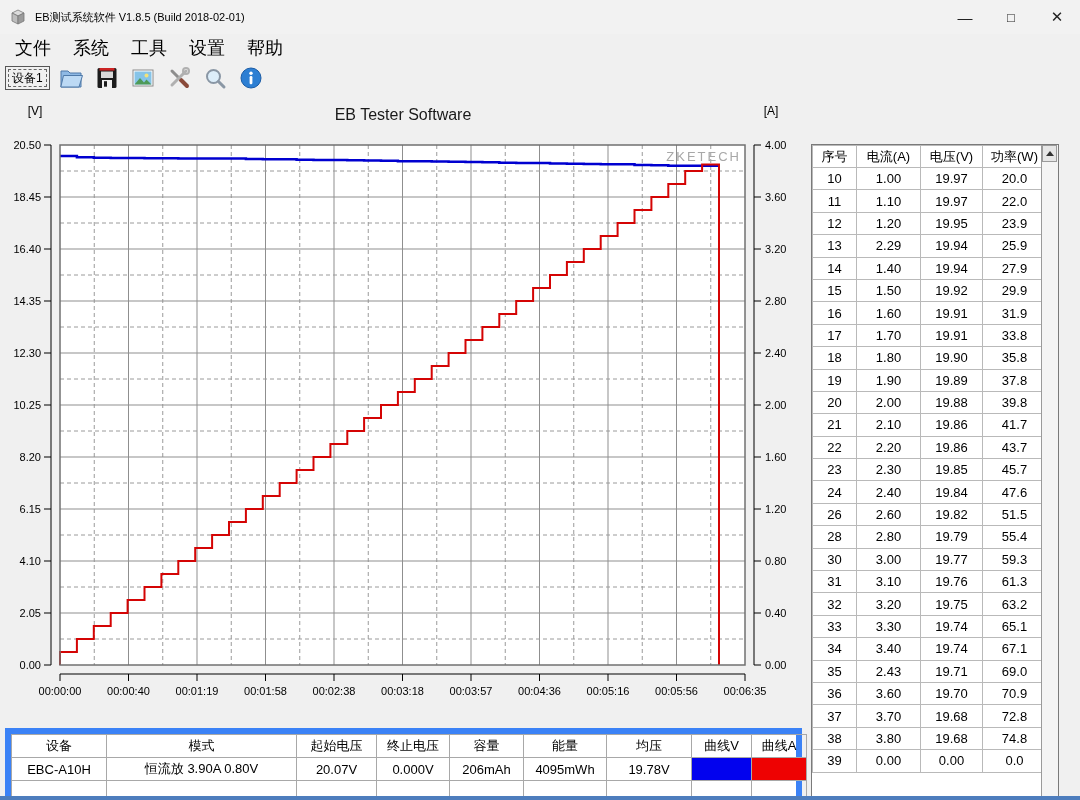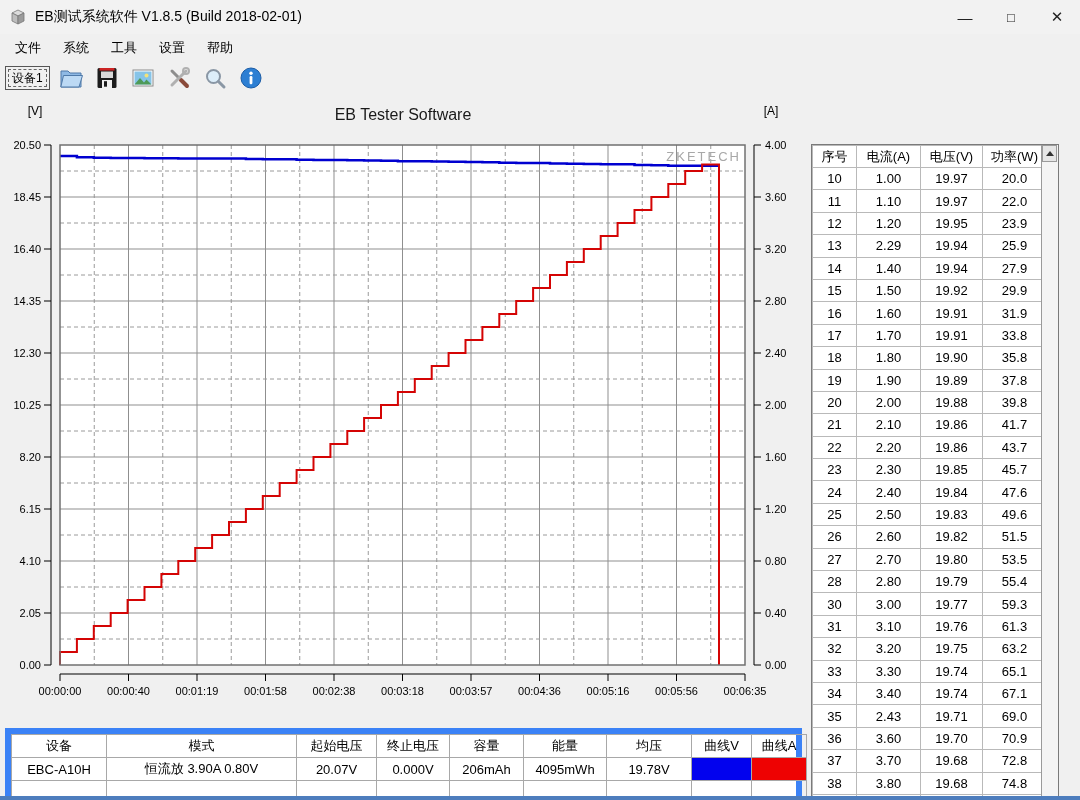--- a/index.html
+++ b/index.html
@@ -4,26 +4,26 @@
 <style>
   html,body{margin:0;padding:0;}
   body{
     width:1080px;height:800px;position:relative;overflow:hidden;
     background:#f0f0f0;font-family:"Liberation Sans",sans-serif;color:#000;
     outline:1px solid #8a8a8a;
   }
   
   .titlebar{position:absolute;left:0;top:0;width:1080px;height:34px;background:#f2f2f2;display:flex;align-items:center;}
   .titlebar .appicon{margin:0 8px 0 9px;width:18px;height:18px;flex:0 0 auto;}
-  .titlebar .title{font-size:14px;}
+  .titlebar .title{font-size:11px;}
   .win-controls{position:absolute;right:0;top:0;height:34px;display:flex;}
   .win-btn{width:46px;height:34px;display:flex;align-items:center;justify-content:center;font-size:15px;color:#222;background:transparent;border:none;cursor:default;}
   
   .menubar{position:absolute;left:0;top:34px;width:1080px;height:28px;background:#f0f0f0;display:flex;align-items:center;padding-left:4px;box-sizing:border-box;}
-  .menu-item{font-size:13px;padding:5px 11px;}
+  .menu-item{font-size:18px;padding:5px 11px;}
   
   .toolbar{position:absolute;left:0;top:62px;width:868px;height:32px;background:#f0f0f0;display:flex;align-items:center;}
   .device-tab{margin-left:5px;height:22px;padding:0 6px;font-size:12px;display:flex;align-items:center;
     background:#f0f0f0;border:1px solid #555;outline:1px dashed #666;outline-offset:-4px;}
   .tool-btn{width:30px;height:28px;margin-left:6px;border:none;background:transparent;display:flex;align-items:center;justify-content:center;padding:0;}
   .tool-btn svg{width:24px;height:24px;}
   
   .chart-svg{position:absolute;left:0;top:90px;}
   .grid-solid{stroke:#8f8f8f;stroke-width:1;}
   .grid-dash{stroke:#9a9a9a;stroke-width:1;stroke-dasharray:4 3;}
@@ -353,36 +353,24 @@
           <td>19.85</td>
           <td>45.7</td>
         </tr>
         <tr>
           <td>24</td>
           <td>2.40</td>
           <td>19.84</td>
           <td>47.6</td>
         </tr>
         <tr>
-          <td>25</td>
-          <td>2.50</td>
-          <td>19.83</td>
-          <td>49.6</td>
-        </tr>
-        <tr>
           <td>26</td>
           <td>2.60</td>
           <td>19.82</td>
           <td>51.5</td>
-        </tr>
-        <tr>
-          <td>27</td>
-          <td>2.70</td>
-          <td>19.80</td>
-          <td>53.5</td>
         </tr>
         <tr>
           <td>28</td>
           <td>2.80</td>
           <td>19.79</td>
           <td>55.4</td>
         </tr>
         <tr>
           <td>30</td>
           <td>3.00</td>

